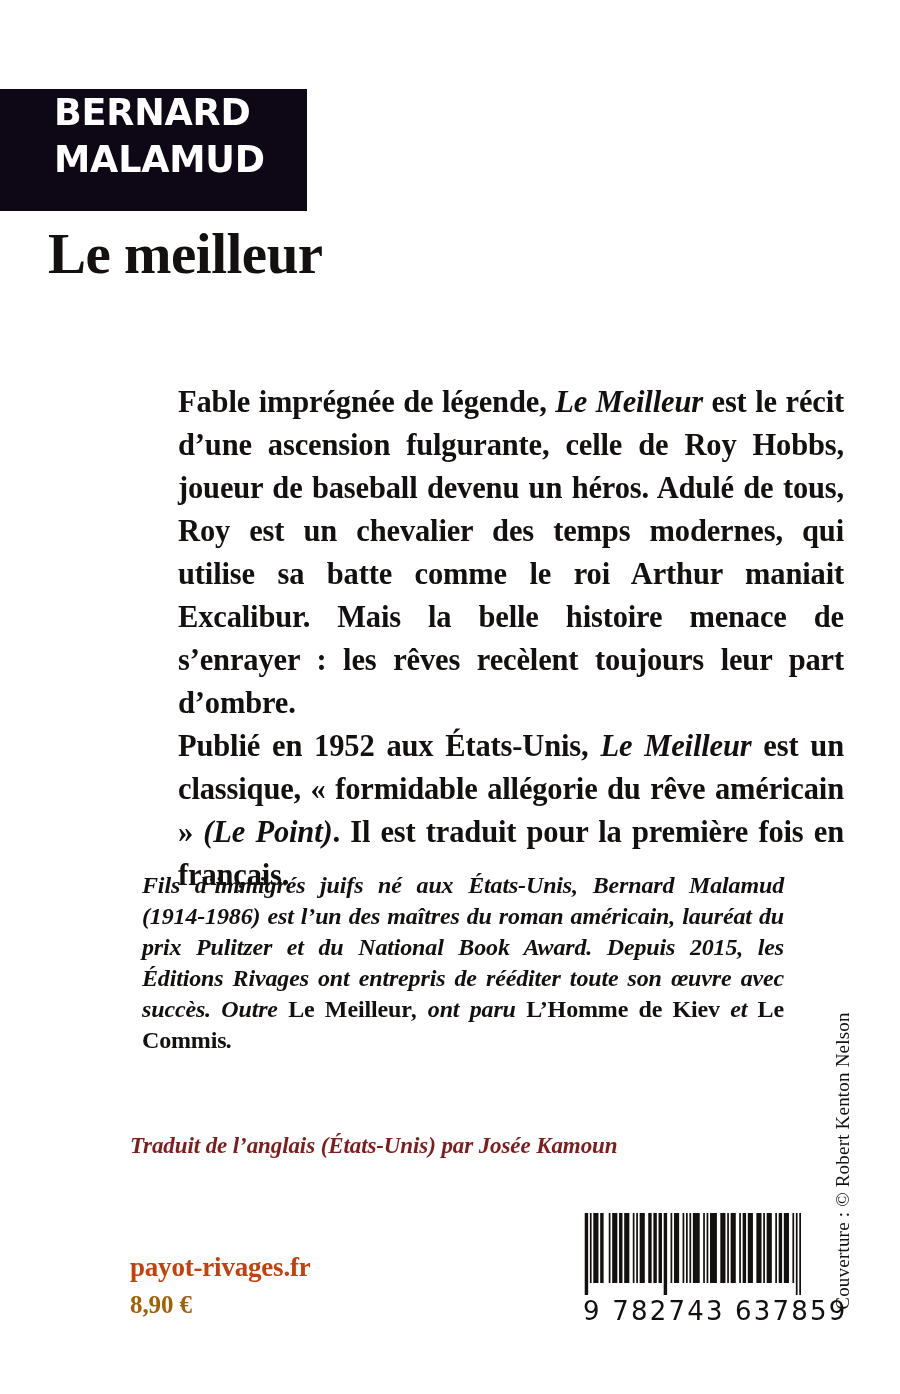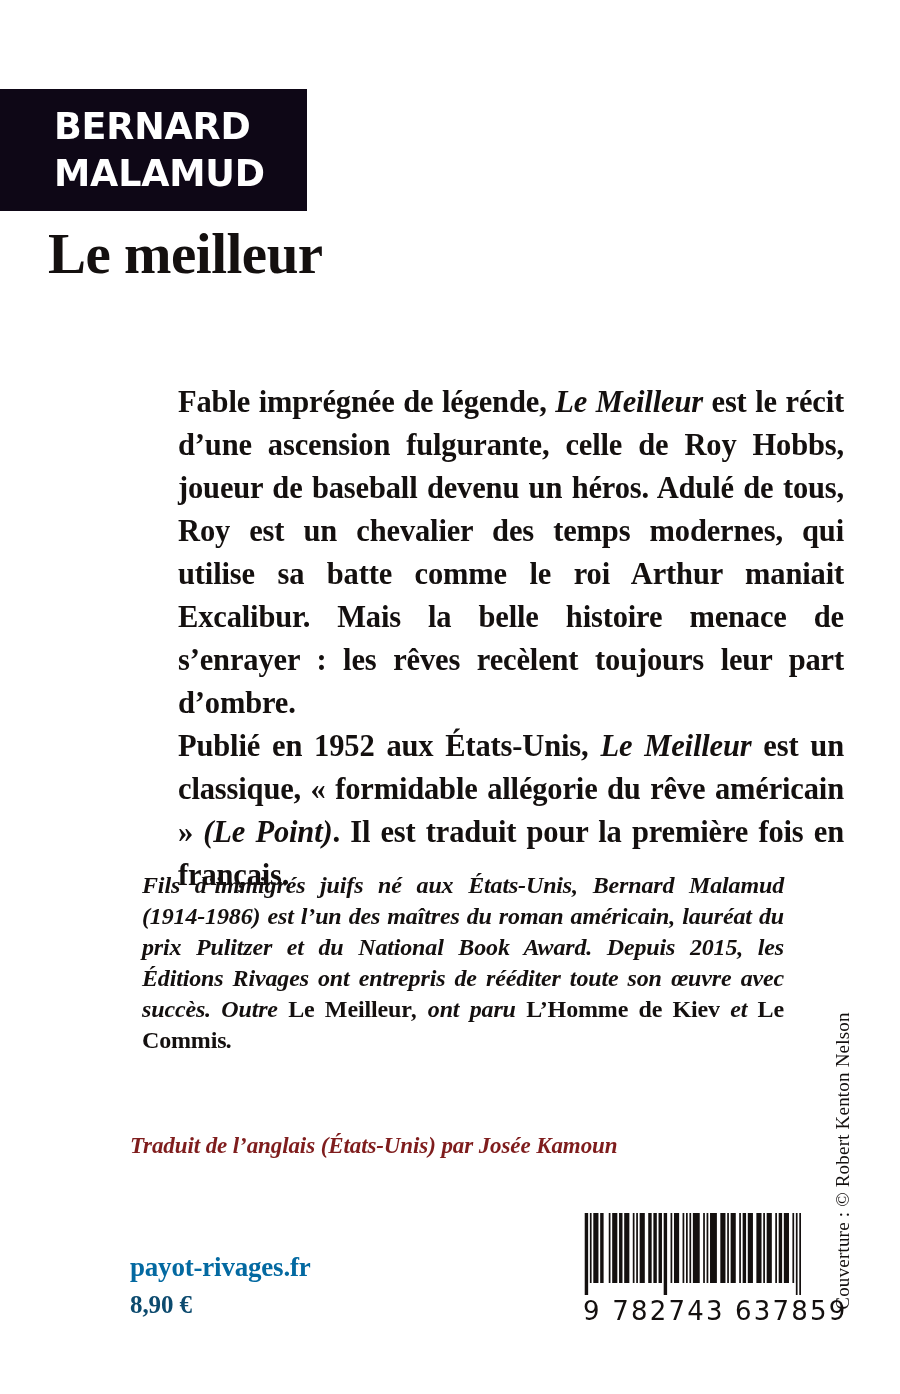--- a/index.html
+++ b/index.html
@@ -21,21 +21,20 @@
     position: absolute;
     left: 0;
     top: 89px;
     width: 307px;
     height: 122px;
     background: #0e0716;
     box-sizing: border-box;
     padding-left: 54px;
     display: flex;
     flex-direction: column;
-    justify-content: center;
   }
   .author-line {
     font-family: "DejaVu Sans", sans-serif;
     font-weight: bold;
     font-size: 38px;
     line-height: 47px;
     letter-spacing: -0.2px;
     color: #ffffff;
     white-space: nowrap;
     transform: scaleX(0.96);
@@ -118,33 +117,33 @@
   
   #publisher-site {
     position: absolute;
     left: 130px;
     top: 1251px;
     font-family: "Liberation Serif", serif;
     font-weight: bold;
     font-size: 27px;
     line-height: 32px;
     letter-spacing: -0.2px;
-    color: #0369a1;
+    color: #c2410c;
     white-space: nowrap;
   }
   #price {
     position: absolute;
     left: 130px;
     top: 1290px;
     font-family: "Liberation Serif", serif;
     font-weight: bold;
     font-size: 25px;
     line-height: 30px;
     letter-spacing: -0.1px;
-    color: #0c4a6e;
+    color: #a16207;
     white-space: nowrap;
   }
 
   
   #barcode-block {
     position: absolute;
     left: 583px;
     top: 1213px;
     width: 218px;
   }

